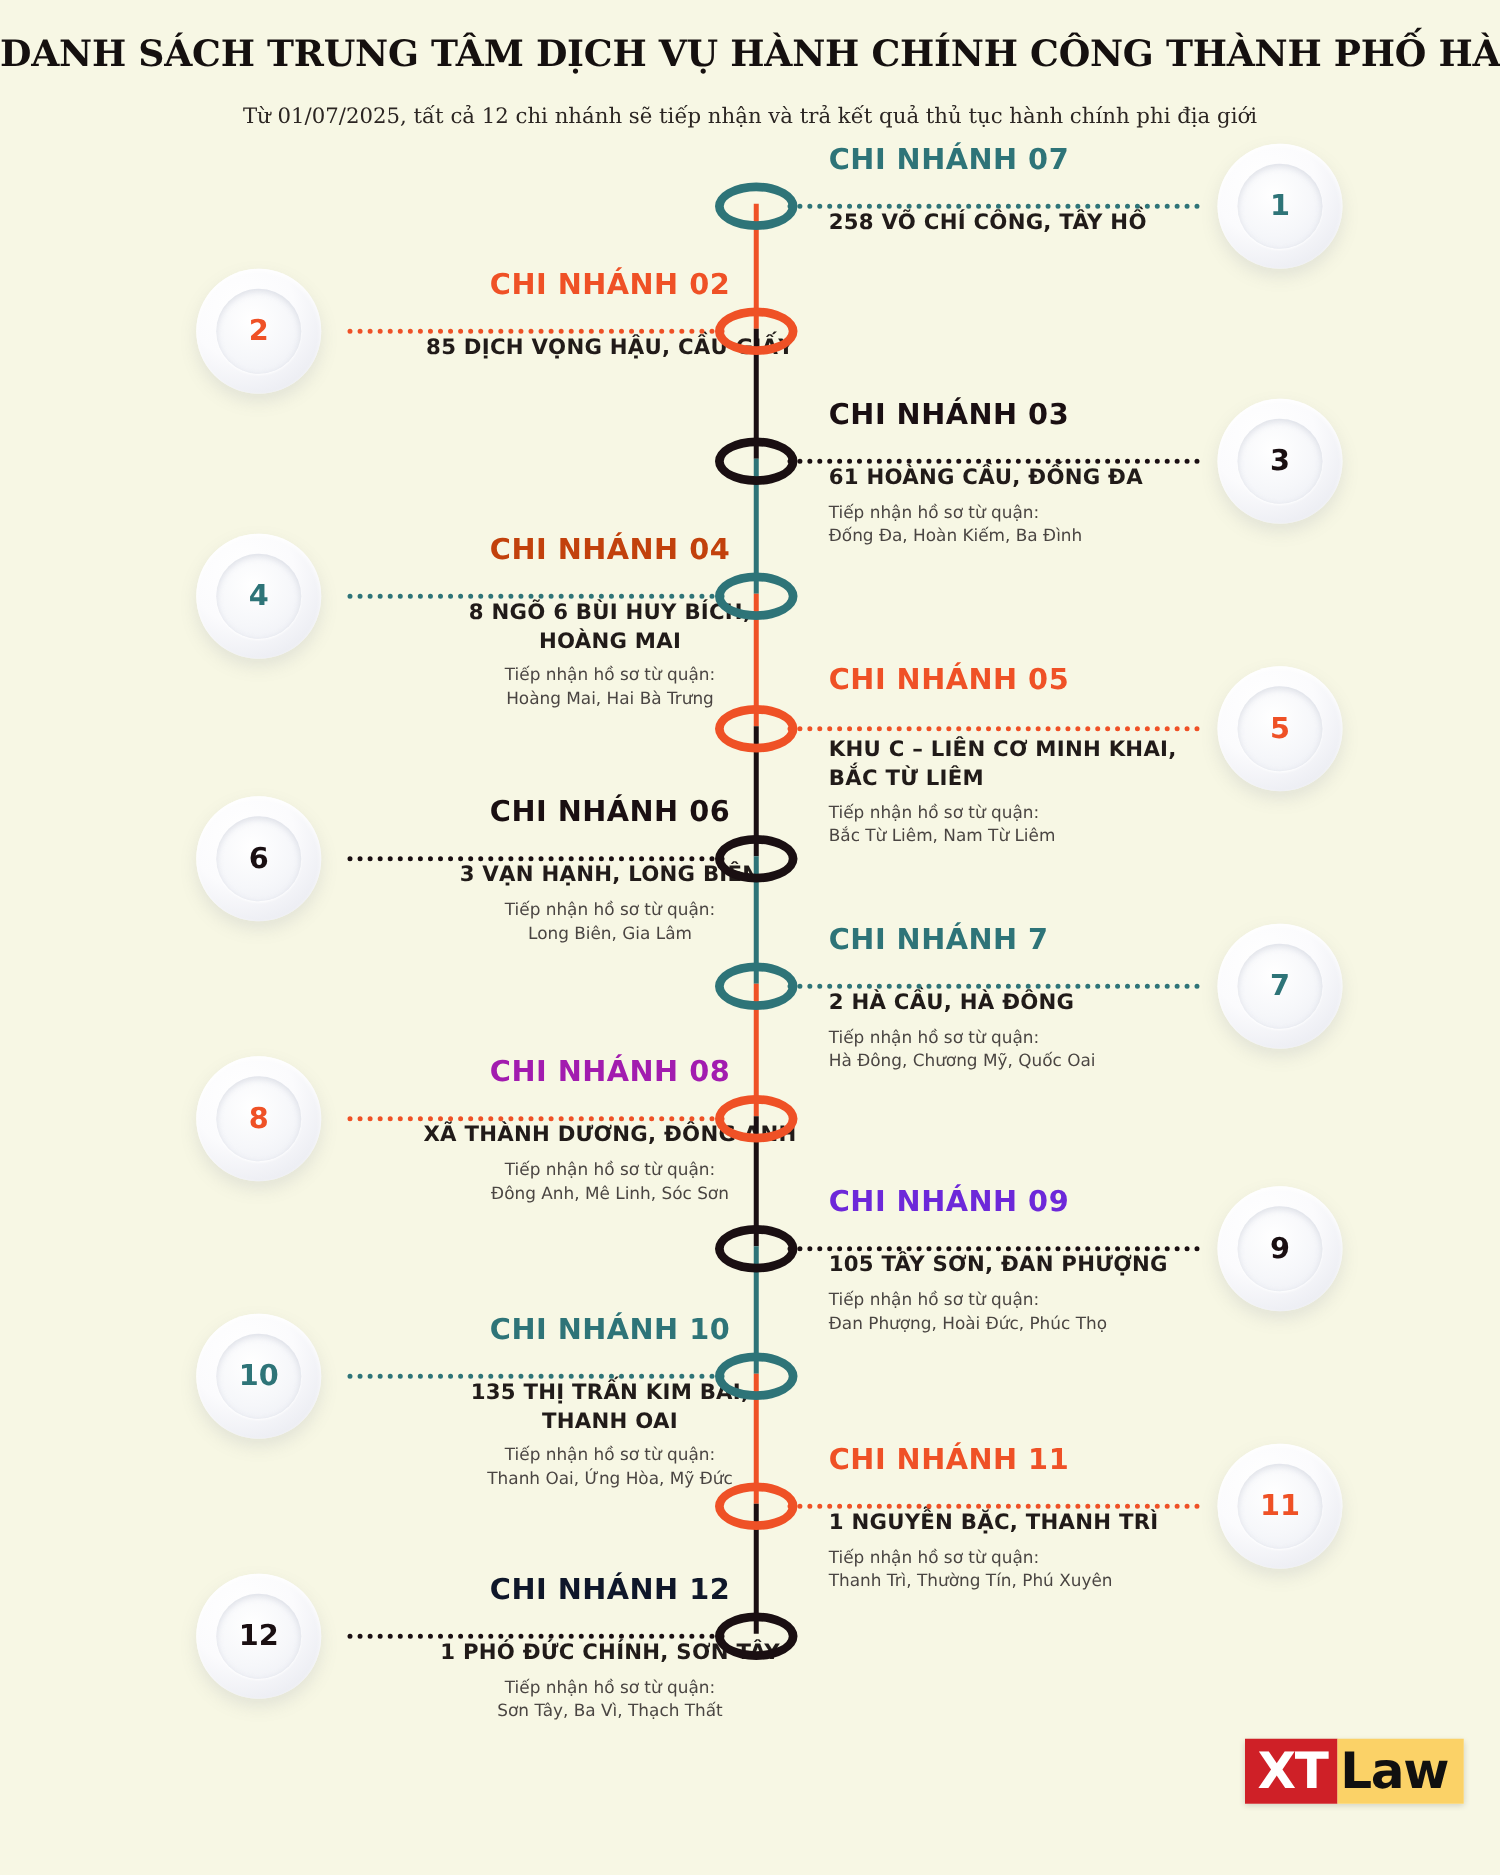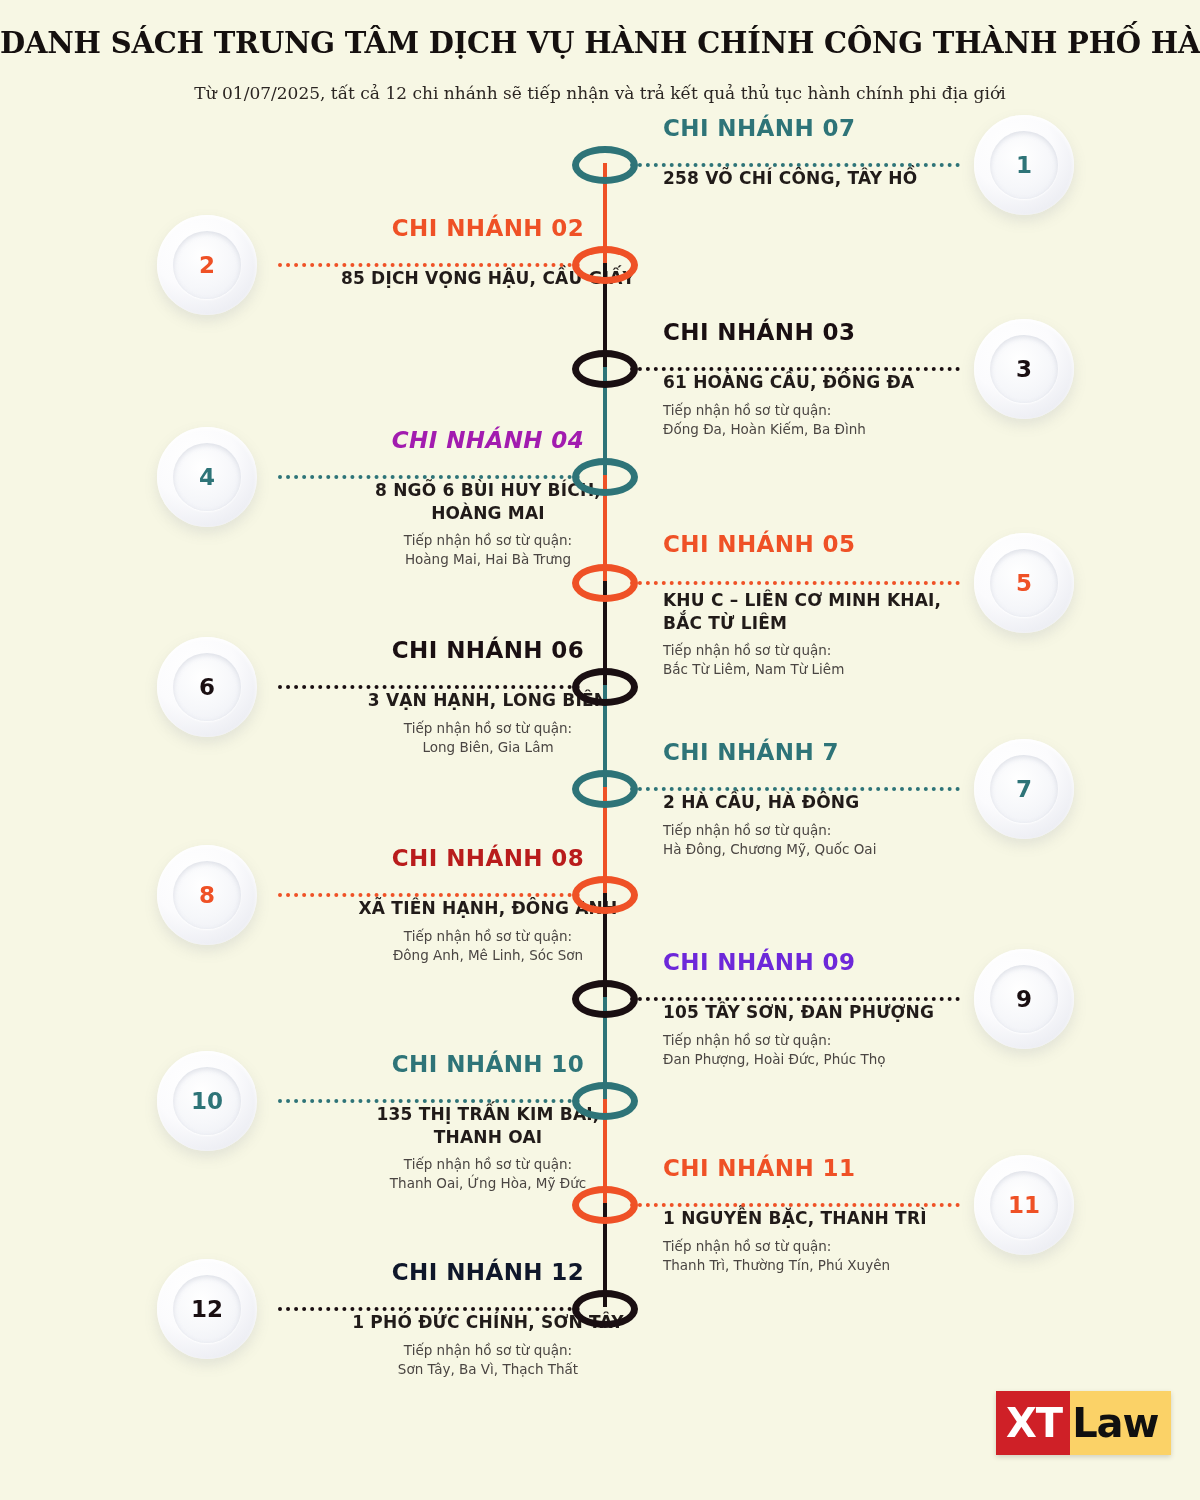--- a/index.html
+++ b/index.html
@@ -138,21 +138,21 @@
     font-weight: 700;
     z-index: 2;
   }
 
   
   .logo {
     position: absolute;
     left: 996px;
     top: 1391px;
     display: flex;
-    height: 64px;
+    height: 52px;
     box-shadow: 0 2px 5px rgba(0,0,0,0.16);
   }
   .logo-xt {
     background: #cf2027;
     color: #ffffff;
     font-size: 40px;
     font-weight: 700;
     letter-spacing: -1px;
     padding: 0 8px 0 10px;
     display: flex; align-items: center;
@@ -216,21 +216,21 @@
         <div>Tiếp nhận hồ sơ từ quận:</div>
         <div>Đống Đa, Hoàn Kiếm, Ba Đình</div>
       </div>
     </div>
     <div class="badge" style="top: 199px; left: 974px;">
       <div class="badge-num" style="color: rgb(26, 15, 18);">3</div>
     </div>
     <div class="leader" style="top: 355px; border-top-color: rgb(46, 116, 120); left: 278px; width: 302px;"></div>
     <div class="node" style="top: 338px; border-color: rgb(46, 116, 120);"></div>
     <div class="block left" style="top: 308px; left: 278px;">
-      <div class="branch-label" style="color: #a21caf; font-style: italic;">CHI NHÁNH 04</div>
+      <div class="branch-label" style="color: #c2410c;">CHI NHÁNH 04</div>
       <div class="address" style="margin-top: 26px;">8 NGÕ 6 BÙI HUY BÍCH,<br>HOÀNG MAI</div>
       <div class="receives">
         <div>Tiếp nhận hồ sơ từ quận:</div>
         <div>Hoàng Mai, Hai Bà Trưng</div>
       </div>
     </div>
     <div class="badge" style="top: 307px; left: 157px;">
       <div class="badge-num" style="color: rgb(46, 116, 120);">4</div>
     </div>
     <div class="leader" style="top: 461px; border-top-color: rgb(239, 81, 38); left: 630px; width: 330px;"></div>
@@ -268,22 +268,22 @@
         <div>Tiếp nhận hồ sơ  từ quận:</div>
         <div>Hà Đông, Chương Mỹ, Quốc Oai</div>
       </div>
     </div>
     <div class="badge" style="top: 619px; left: 974px;">
       <div class="badge-num" style="color: rgb(46, 116, 120);">7</div>
     </div>
     <div class="leader" style="top: 773px; border-top-color: rgb(239, 81, 38); left: 278px; width: 302px;"></div>
     <div class="node" style="top: 756px; border-color: rgb(239, 81, 38);"></div>
     <div class="block left" style="top: 726px; left: 278px;">
-      <div class="branch-label" style="color: #b91c1c;">CHI NHÁNH 08</div>
-      <div class="address" style="margin-top: 26px;">XÃ TIÊN HẠNH, ĐÔNG ANH</div>
+      <div class="branch-label" style="color: #a21caf;">CHI NHÁNH 08</div>
+      <div class="address" style="margin-top: 26px;">XÃ THÀNH DƯƠNG, ĐÔNG ANH</div>
       <div class="receives">
         <div>Tiếp nhận hồ sơ từ quận:</div>
         <div>Đông Anh, Mê Linh, Sóc Sơn</div>
       </div>
     </div>
     <div class="badge" style="top: 725px; left: 157px;">
       <div class="badge-num" style="color: rgb(239, 81, 38);">8</div>
     </div>
     <div class="leader" style="top: 877px; border-top-color: rgb(26, 15, 18); left: 630px; width: 330px;"></div>
     <div class="node" style="top: 860px; border-color: rgb(26, 15, 18);"></div>

